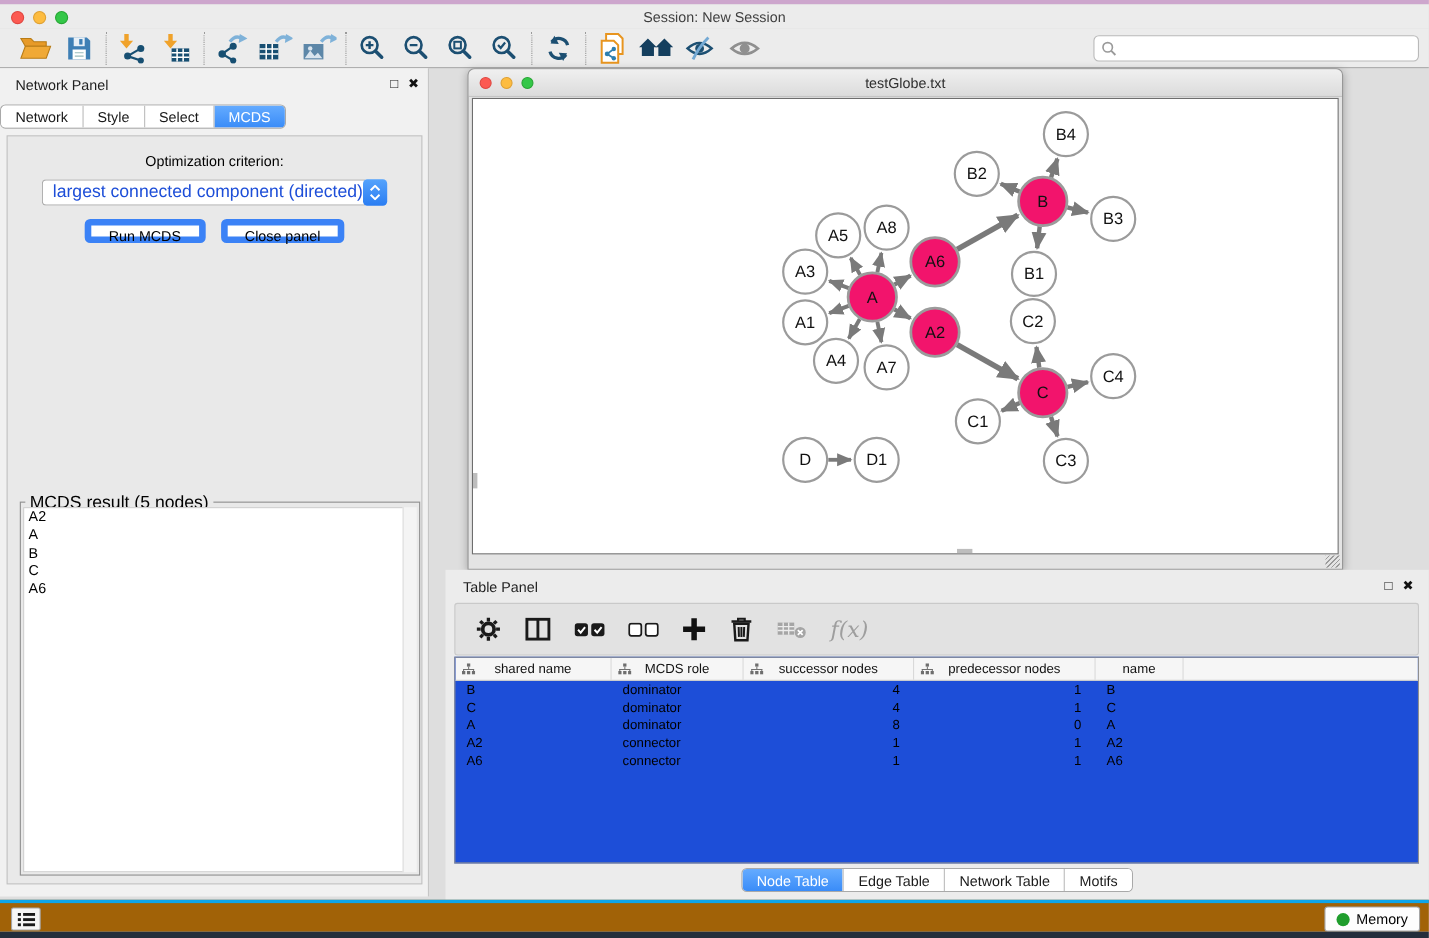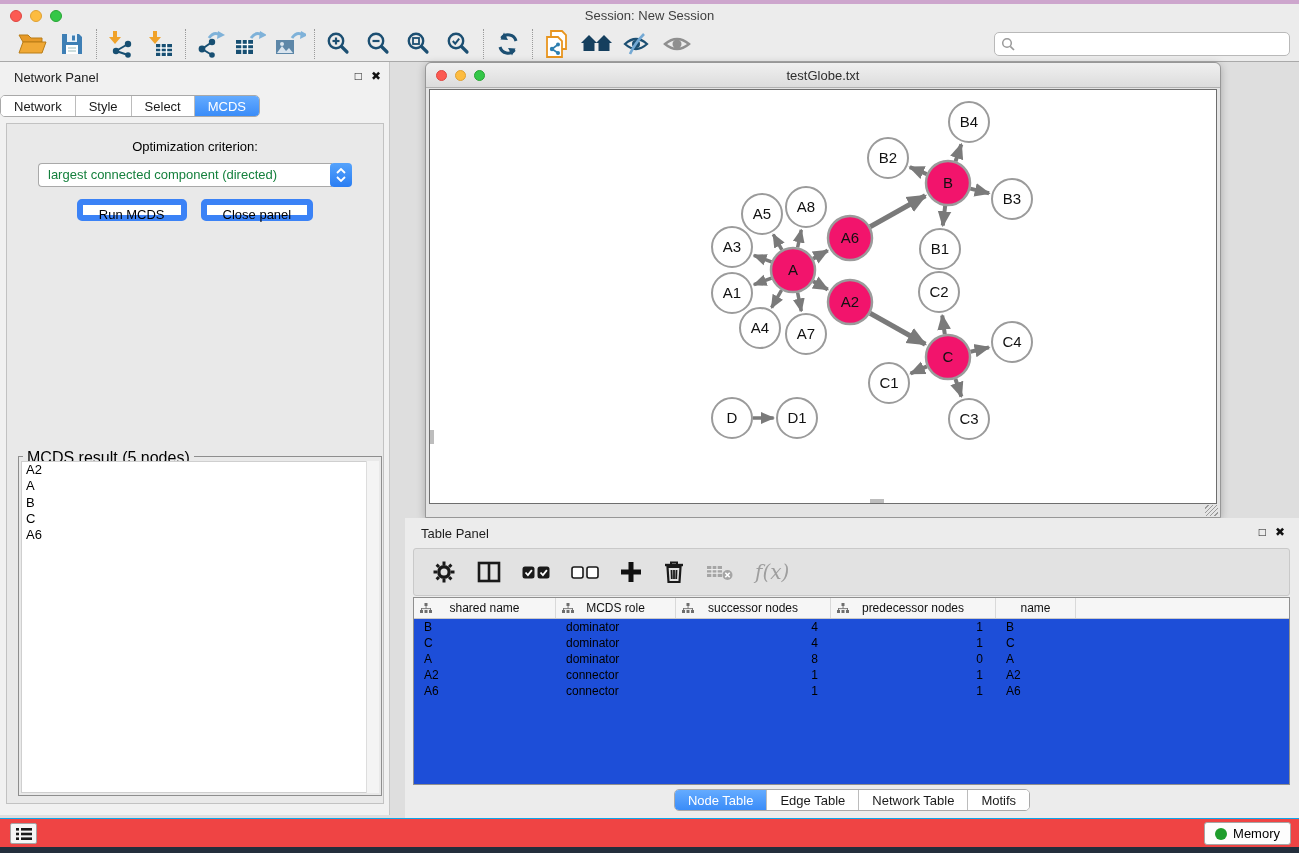--- a/index.html
+++ b/index.html
@@ -32,21 +32,21 @@
 
   .seg-wrap { position:absolute; left:0; right:17px; top:33px; }
   .seg { display:inline-flex; border:1px solid #a9a9a9; border-radius:5px; background:#fff; overflow:hidden; height:22px; }
   .seg .sg { padding:0 13px; font-size:13px; line-height:21px; color:#1a1a1a; border-left:1px solid #bcbcbc; background:#fff; cursor:default; }
   .seg .sg:first-child { border-left:none; }
   .seg .sg.active { background:linear-gradient(#64abff,#3a8cf8); color:#fff; }
 
   .cp-content { position:absolute; left:6px; top:61px; width:378px; height:681px; background:#e9e9e9; border:1px solid #c2c2c2; }
   .opt-label { text-align:center; margin-top:15px; font-size:13px; color:#000; }
   .dropdown { margin:9px auto 0 auto; width:314px; height:24px; display:flex; cursor:default; }
-  .dd-text { flex:1; background:#fff; border:1px solid #a9a9a9; border-right:none; border-radius:4px 0 0 4px; font-size:13px; line-height:22px; padding-left:9px; color:#15803d; white-space:nowrap; overflow:hidden; }
+  .dd-text { flex:1; background:#fff; border:1px solid #a9a9a9; border-right:none; border-radius:4px 0 0 4px; font-size:16px; line-height:22px; padding-left:9px; color:#1d4ed8; white-space:nowrap; overflow:hidden; }
   .dd-btn { width:22px; background:linear-gradient(#55a3fc,#2a7df2); border-radius:4px; margin-left:-2px; display:flex; flex-direction:column; align-items:center; justify-content:center; gap:2px; }
   .btn-row { display:flex; justify-content:center; gap:14px; margin-top:12px; }
   .pushbtn { height:22px; padding:0 16px; background:#fff; border:6px solid #3b82f6; border-radius:5px; font-size:13px; line-height:20px; color:#000; cursor:default; }
 
   .result-box { position:absolute; left:11px; top:332px; width:364px; height:340px; border:1px solid #8e8e8e; background:#e9e9e9; }
   .result-title { position:absolute; left:4px; top:-8px; background:#e9e9e9; padding:0 4px; font-size:16px; color:#000; }
   .result-list { position:absolute; left:2px; right:2px; top:4px; bottom:2px; background:#fff; border:1px solid #cfcfcf; overflow:hidden; }
   .result-list .ritem { font-size:13px; line-height:16.3px; padding-left:4px; color:#000; }
   .result-scroll { position:absolute; right:0; top:0; bottom:0; width:13px; background:#f4f4f4; border-left:1px solid #ddd; }
 
@@ -75,21 +75,21 @@
   .th .hicon { position:absolute; left:6px; top:5px; }
   .c0{width:142px}.c1{width:120px}.c2{width:155px}.c3{width:165px}.c4{width:80px}
   .trow { display:flex; height:16px; }
   .td { font-size:12px; line-height:16px; color:#000; overflow:hidden; white-space:nowrap; }
   .td.al { text-align:left; padding-left:10px; }
   .td.ar { text-align:right; padding-right:13px; }
 
   .tp-tabs { position:absolute; left:0; right:0; top:271px; text-align:center; }
 
   
-  .status-bar { position:absolute; left:0; top:818px; width:1299px; height:29px; background:#ef4444; border-top:1px solid #0ea5e9; }
+  .status-bar { position:absolute; left:0; top:818px; width:1299px; height:29px; background:#a16207; border-top:3px solid #0ea5e9; }
   .list-btn { position:absolute; left:10px; top:4px; width:27px; height:21px; background:#f6f6f6; border:1px solid #a5a5a5; border-radius:2px; display:flex; align-items:center; justify-content:center; }
   .memory-btn { position:absolute; right:8px; top:3px; height:23px; background:#fdfdfd; border:1px solid #a5a5a5; border-radius:3px; display:flex; align-items:center; gap:6px; padding:0 10px; font-size:13px; color:#000; }
   .mem-dot { width:12px; height:12px; border-radius:50%; background:#1f9d2c; }
   .bottom-strip { position:absolute; left:0; top:847px; width:1299px; height:6px; background:#232e3c; }
 </style>
 </head>
 <body>
 
 <div class="top-strip"></div>
 <div class="titlebar">

